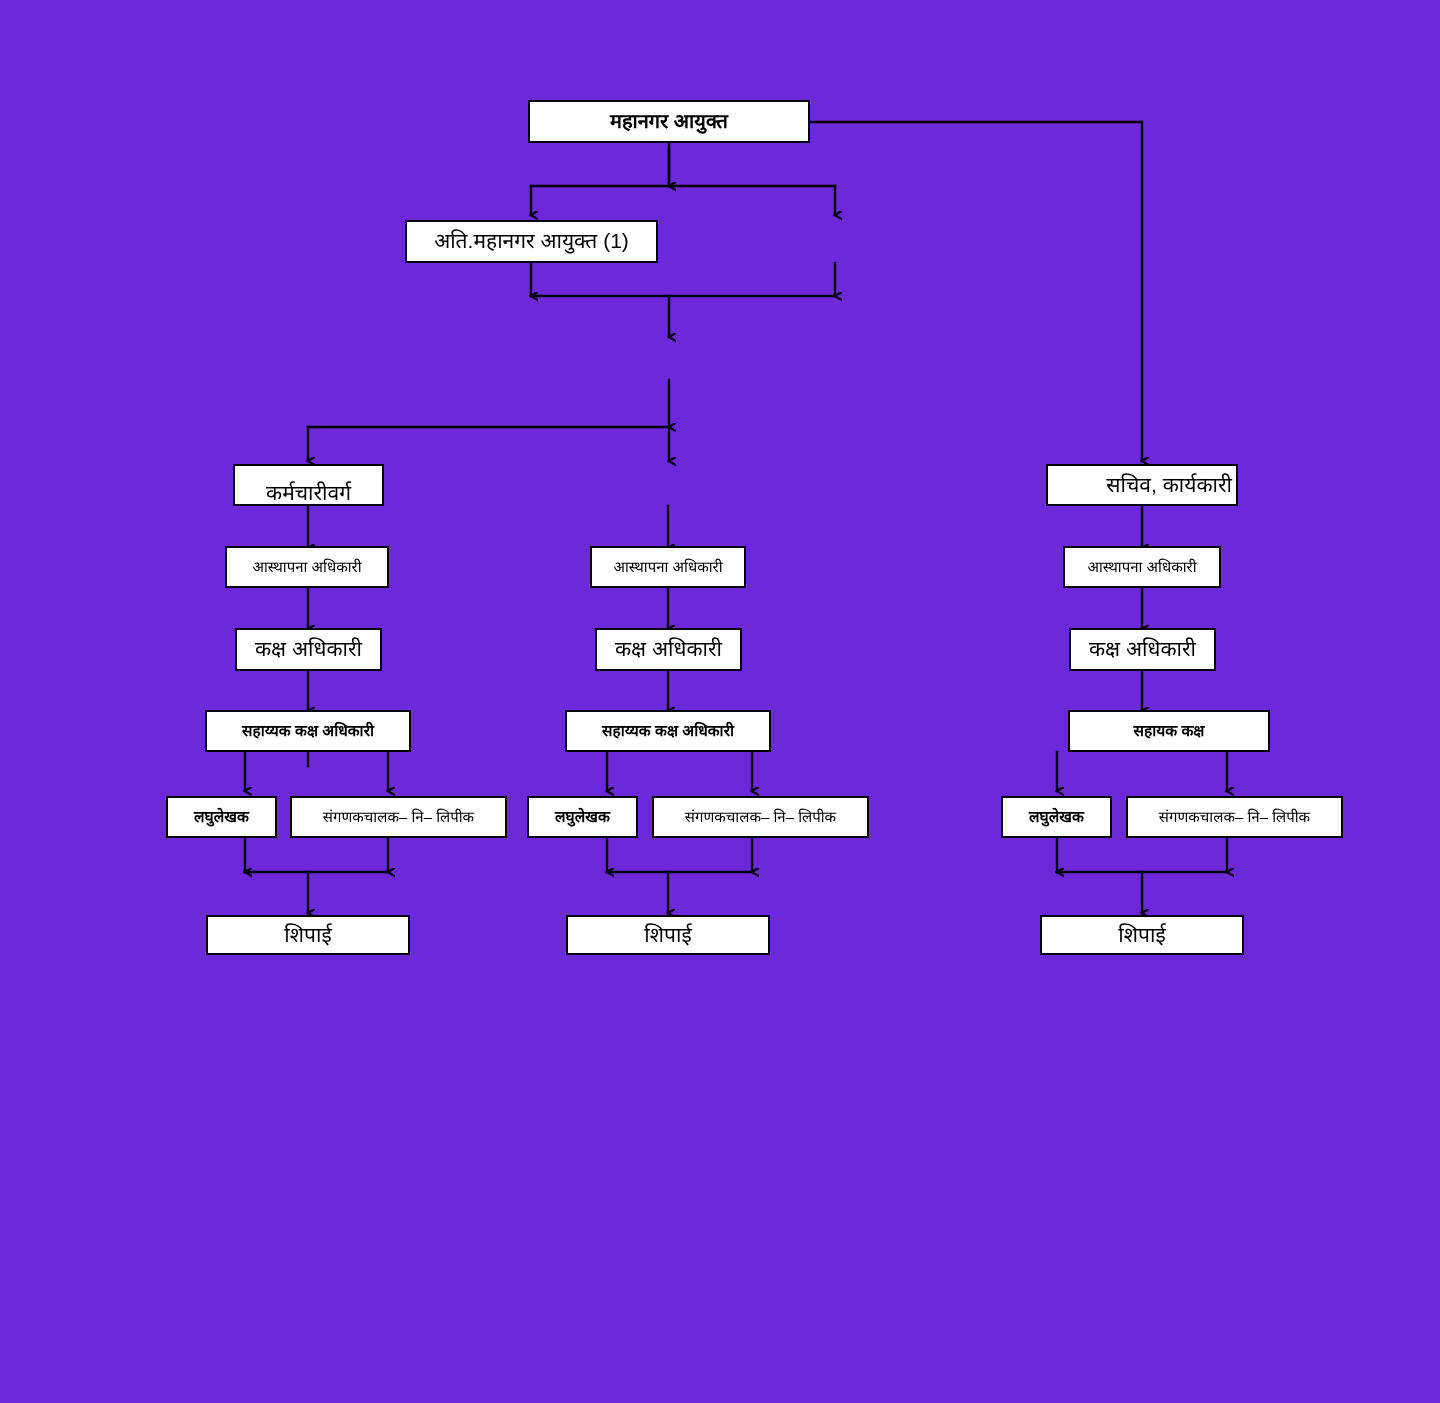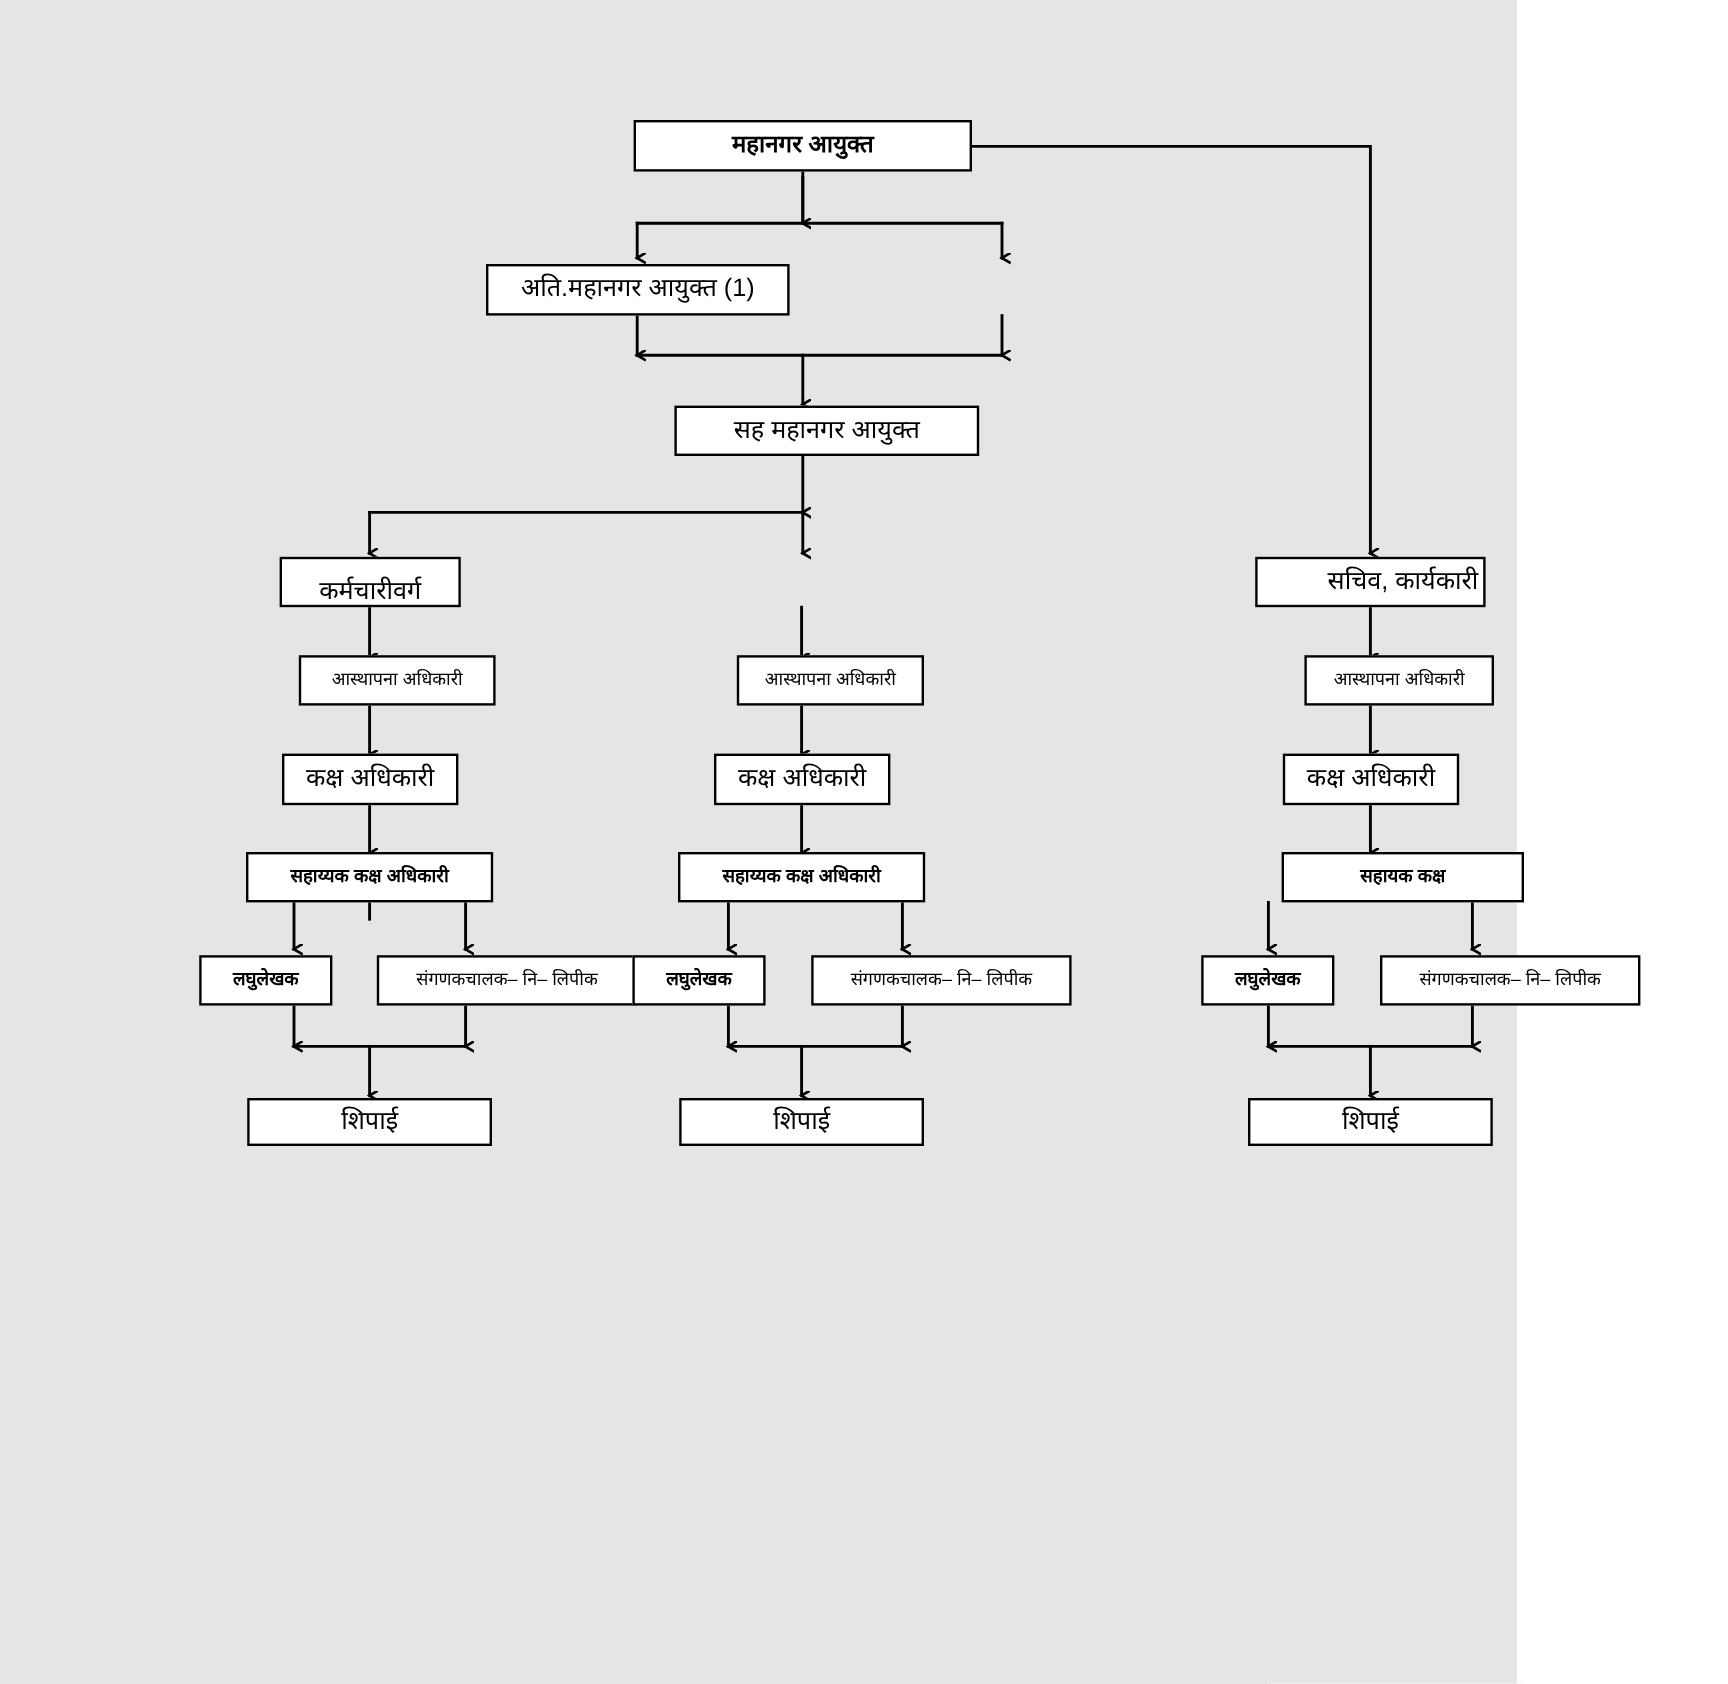--- a/index.html
+++ b/index.html
@@ -9,23 +9,23 @@
     background: #ffffff;
   }
   body {
     font-family: "Liberation Sans", "DejaVu Sans", sans-serif;
     width: 1440px;
     height: 1403px;
     overflow: hidden;
   }
   #chart-root {
     position: relative;
-    width: 1264px;
+    width: 1440px;
     height: 1403px;
-    background: #e5e5e5;
+    background: #6d28d9;
   }
   #chart-svg {
     position: absolute;
     left: 0;
     top: 0;
     width: 1440px;
     height: 1403px;
   }
   .node-box {
     position: absolute;
@@ -33,21 +33,21 @@
     background: #ffffff;
     border: 2.5px solid #000000;
     display: flex;
     align-items: center;
     justify-content: center;
     text-align: center;
     color: #000000;
     line-height: 1.05;
     white-space: nowrap;
   }
-  .node-box.thin { border-width: 2px; margin-left: 24px; }
+  .node-box.thin { border-width: 2px; }
   .node-label {
     display: block;
     padding: 0 4px;
   }
   .sz-lg  { font-size: 20px; font-weight: 700; }
   .sz-md  { font-size: 21px; font-weight: 400; }
   .sz-sm  { font-size: 15px; font-weight: 400; }
   .sz-xs  { font-size: 15.5px; font-weight: 700; }
 </style>
 </head>
@@ -116,23 +116,20 @@
   </svg>
 
   <div class="node-box" style="left:528px; top:100px; width:282px; height:43px;">
     <span class="node-label sz-lg">महानगर आयुक्त</span>
   </div>
 
   <div class="node-box" style="left:405px; top:220px; width:253px; height:43px;">
     <span class="node-label sz-md">अति.महानगर आयुक्त (1)</span>
   </div>
 
-  <div class="node-box" style="left:562px; top:338px; width:254px; height:42px;">
-    <span class="node-label sz-md">सह महानगर आयुक्त</span>
-  </div>
 
   <div class="node-box" style="left:233px; top:464px; width:151px; height:42px;align-items:flex-end;">
     <span class="node-label sz-md">कर्मचारीवर्ग</span>
   </div>
   <div class="node-box" style="left:1046px; top:464px; width:192px; height:42px;justify-content:flex-end;">
     <span class="node-label sz-md">सचिव, कार्यकारी</span>
   </div>
 
   <div class="node-box thin" style="left:225px; top:546px; width:164px; height:42px;">
     <span class="node-label sz-sm">आस्थापना अधिकारी</span>

